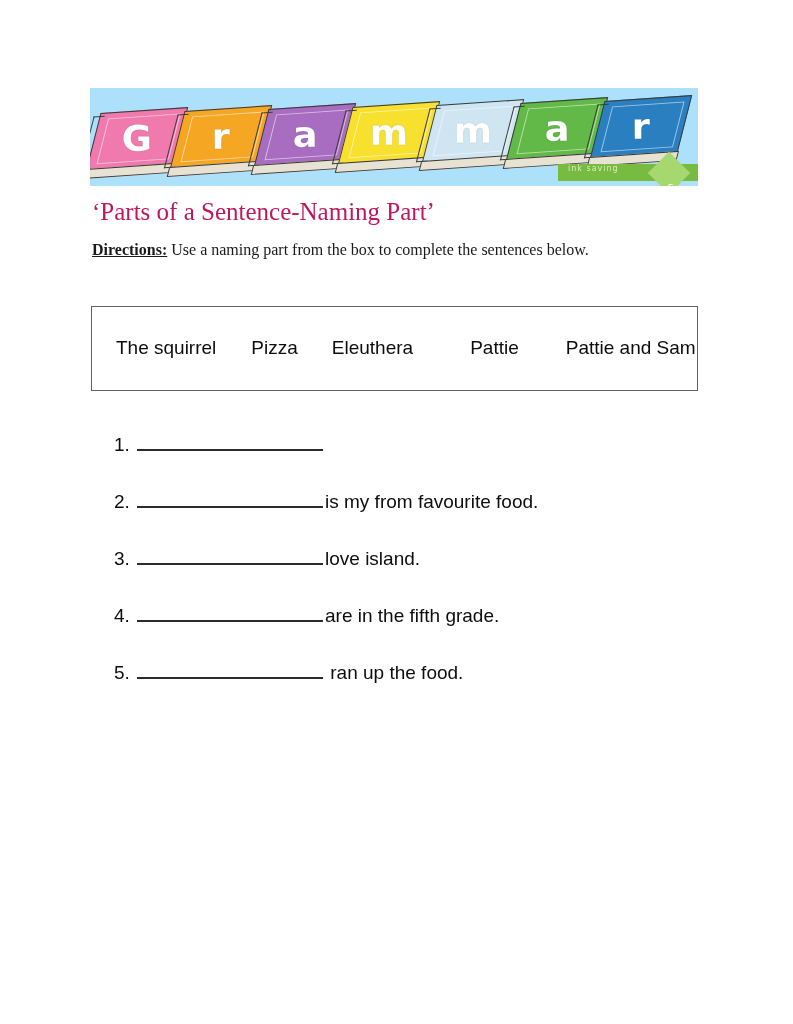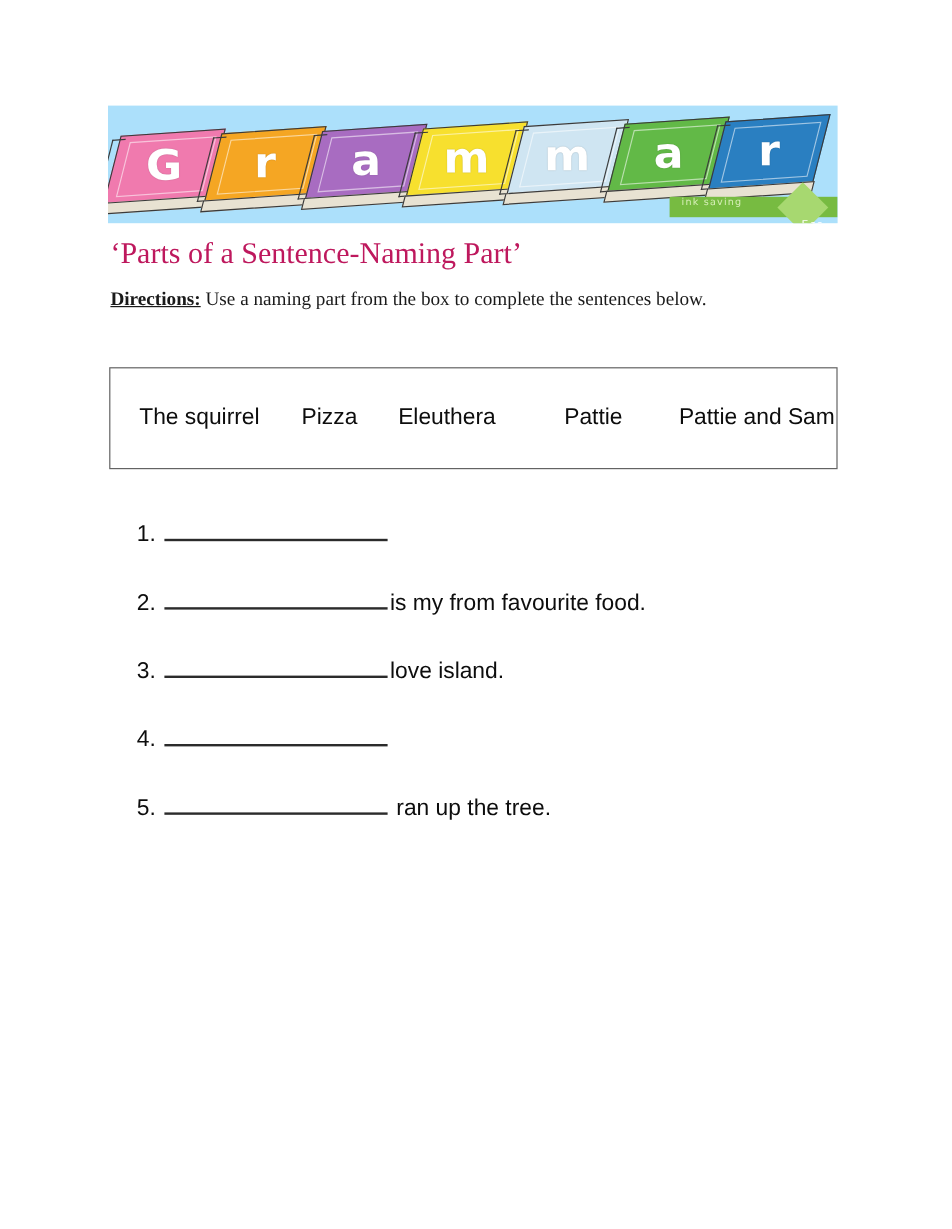--- a/index.html
+++ b/index.html
@@ -282,19 +282,20 @@
     <span class="tail">is my from favourite food.</span>
   </div>
   <div class="question">
     <span class="num">3.</span>
     <span class="blank"></span>
     <span class="tail">love island.</span>
   </div>
   <div class="question">
     <span class="num">4.</span>
     <span class="blank"></span>
+    <span class="tail">are in the fifth grade.</span>
   </div>
   <div class="question">
     <span class="num">5.</span>
     <span class="blank"></span>
-    <span class="tail"> ran up the tree.</span>
+    <span class="tail"> ran up the food.</span>
   </div>
 </div>
 
 </body></html>

